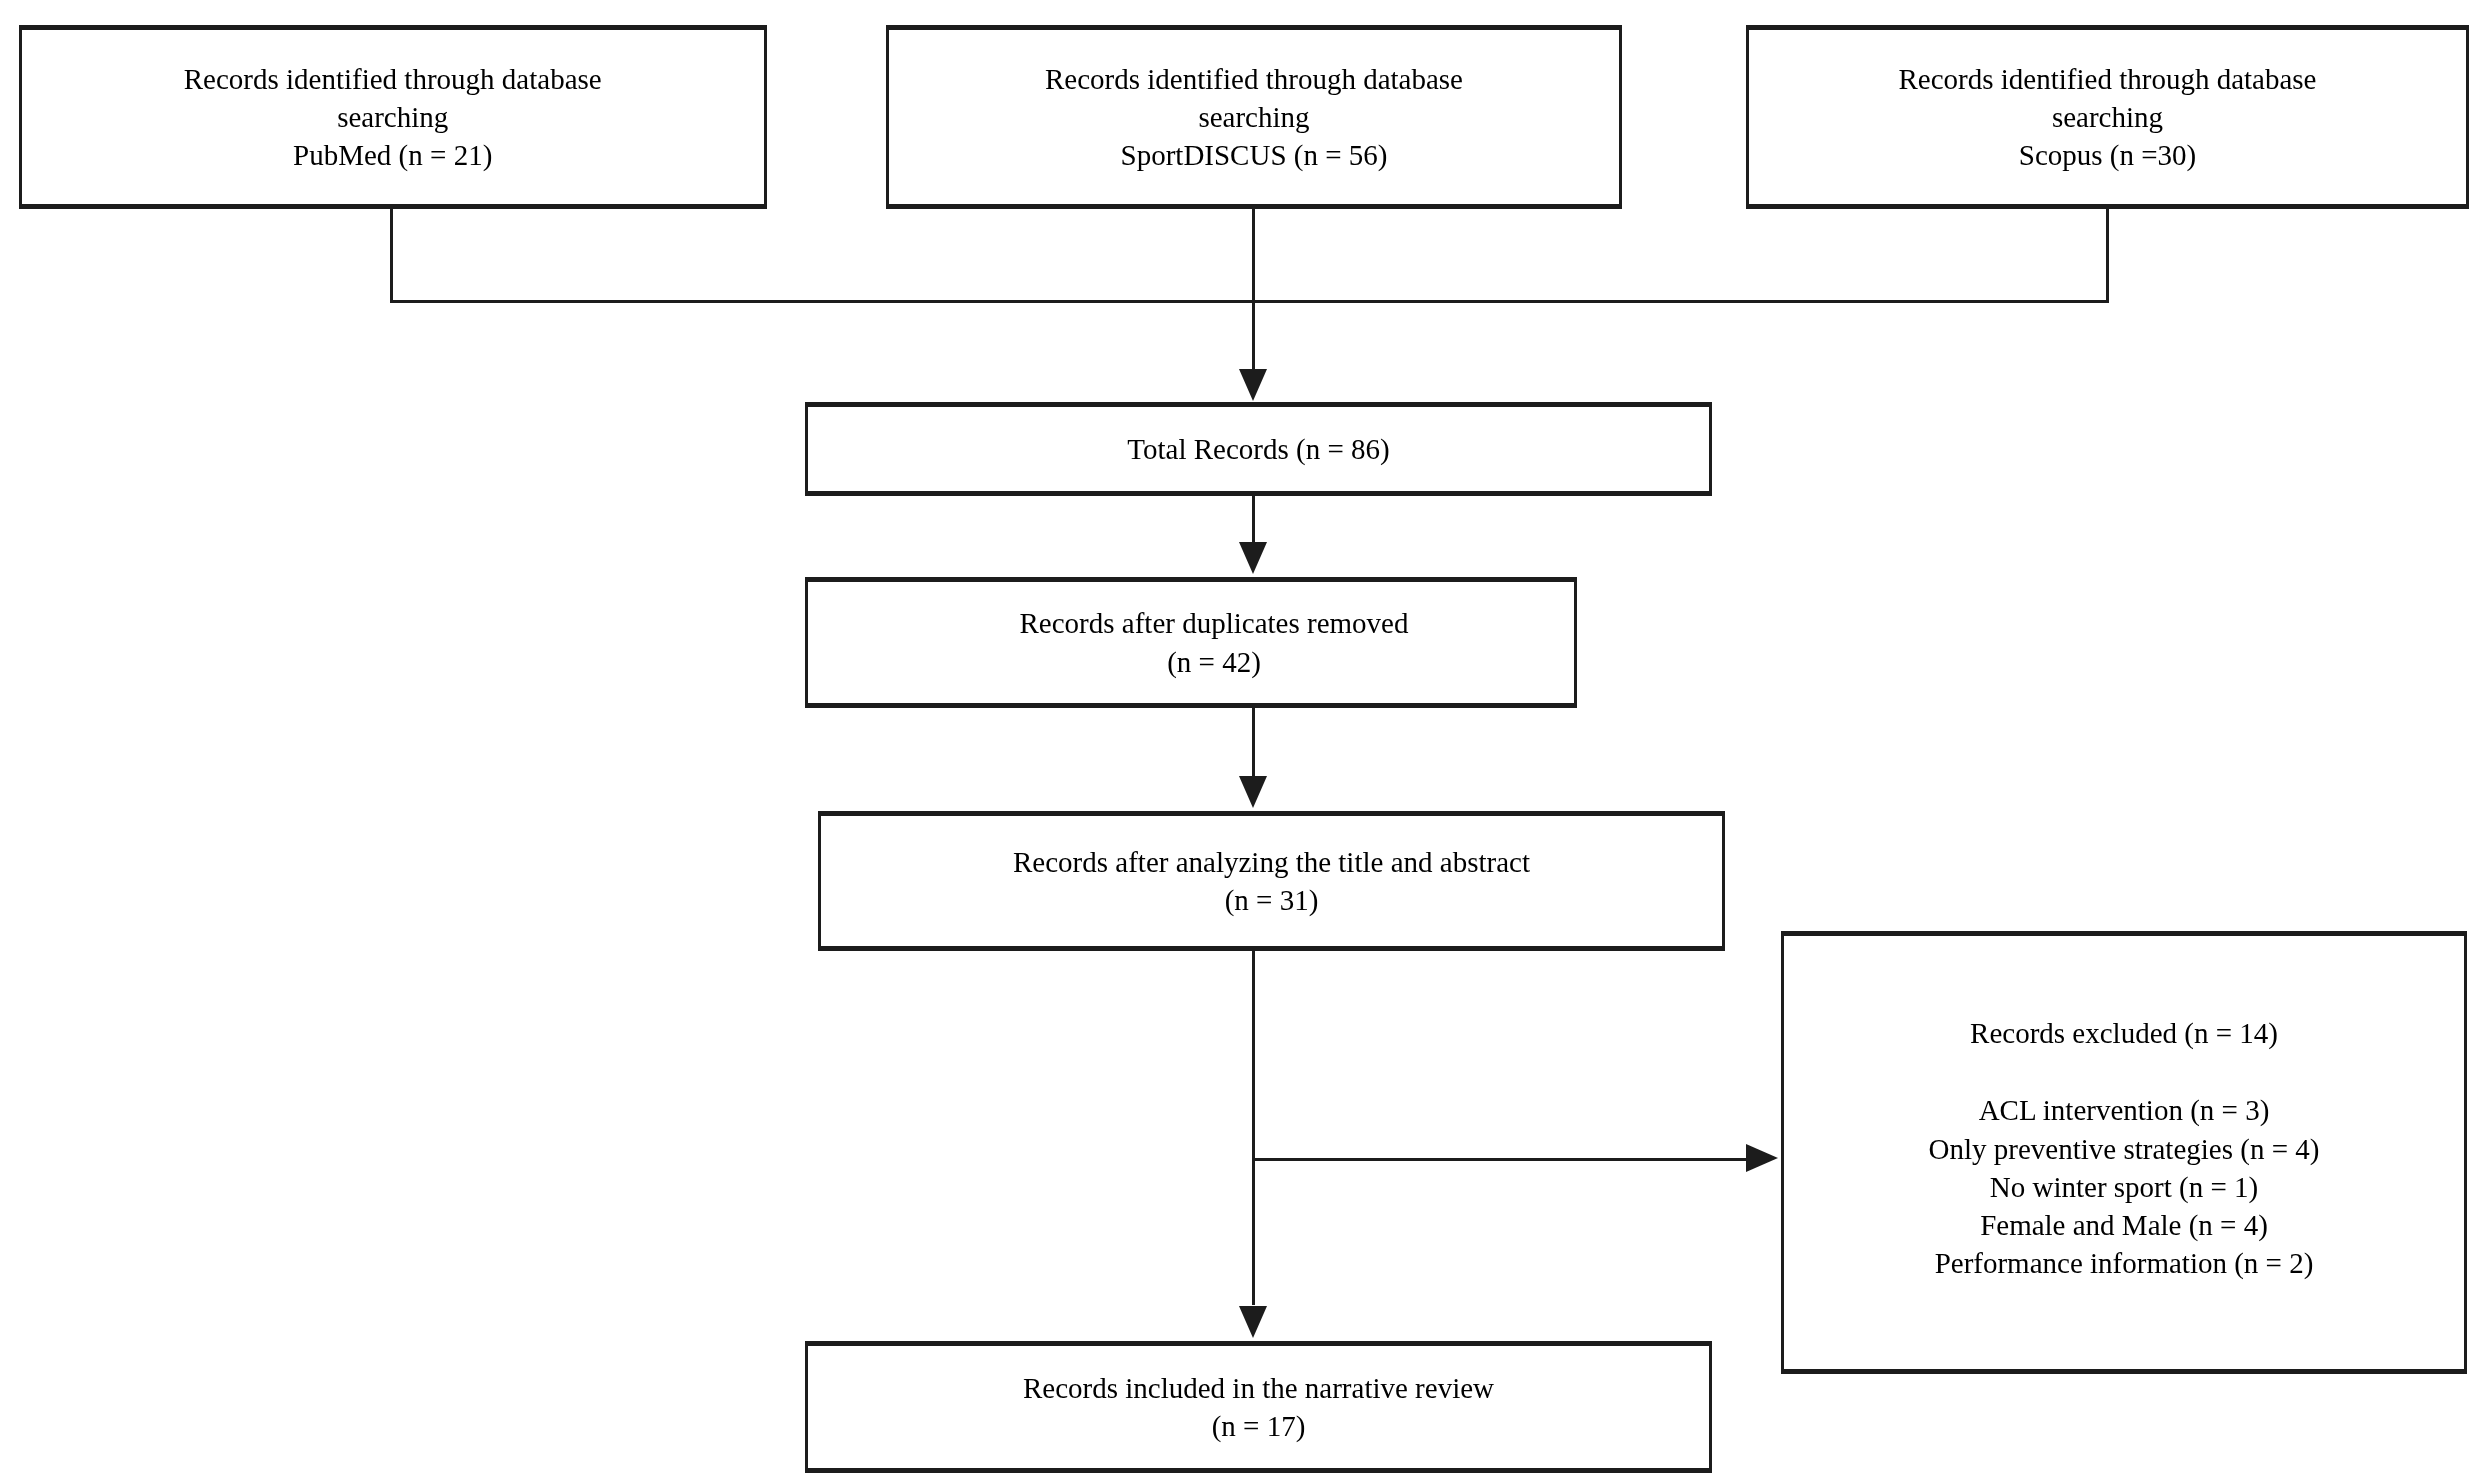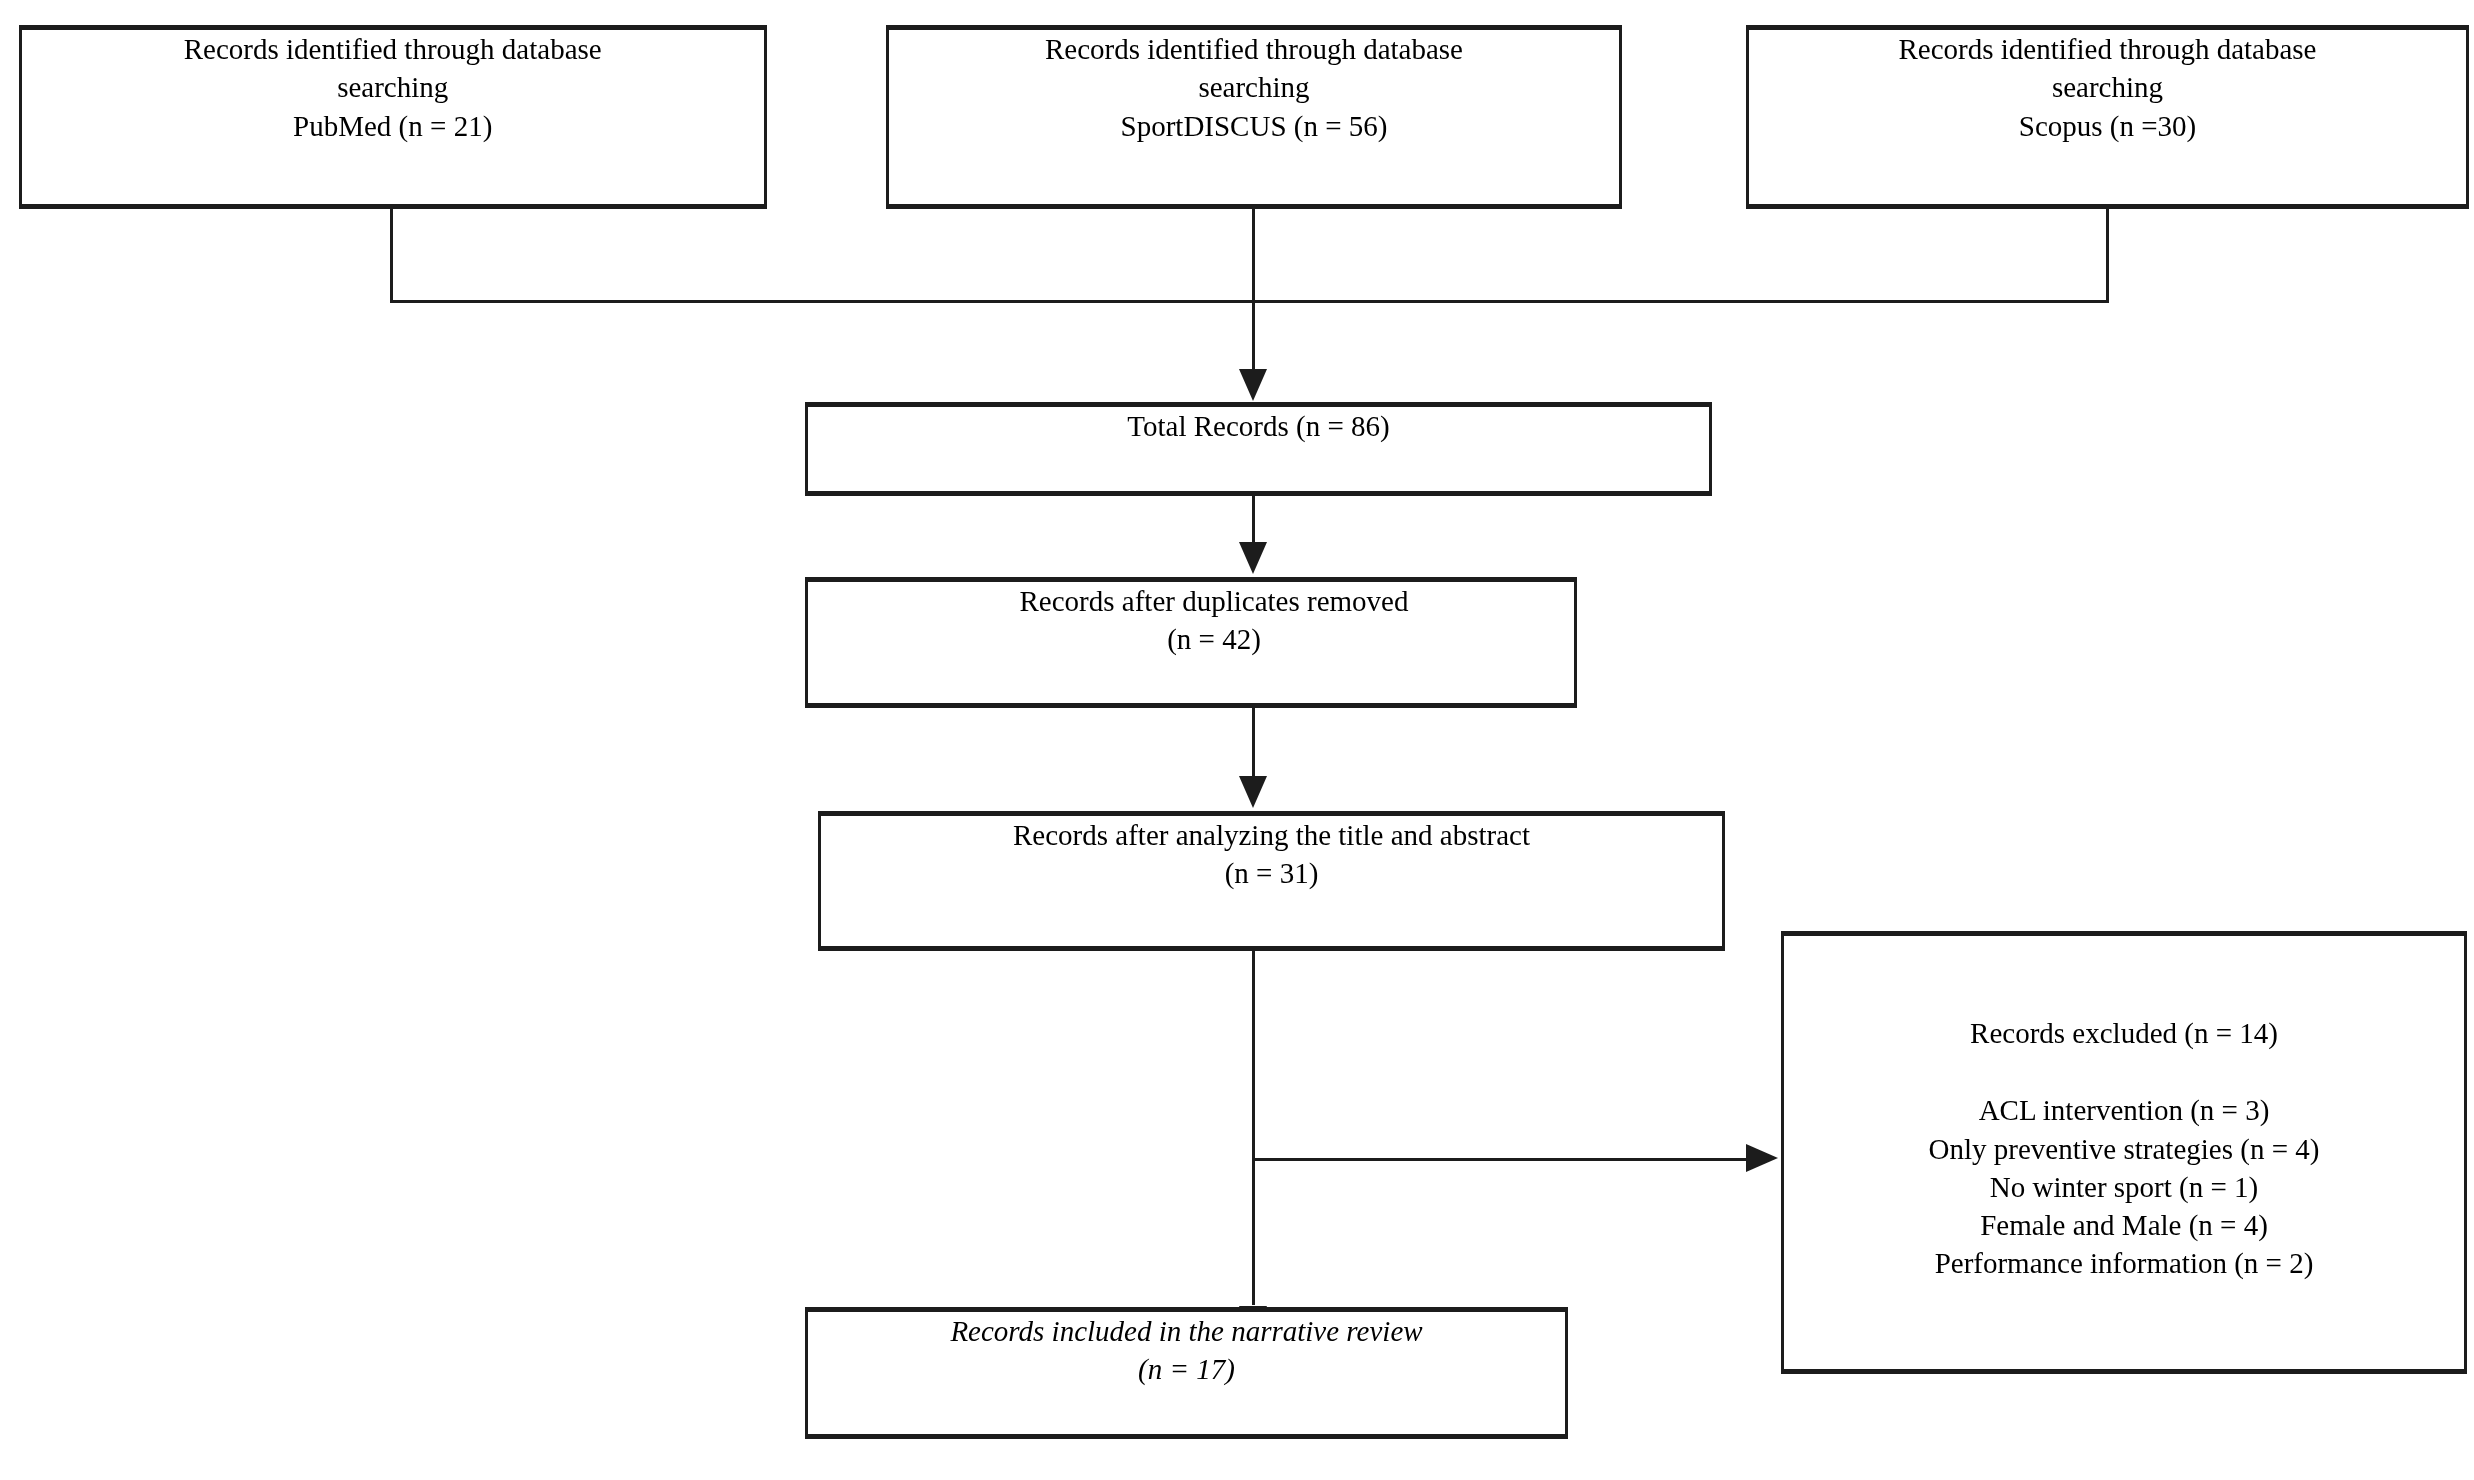--- a/index.html
+++ b/index.html
@@ -19,35 +19,35 @@
   .box {
     position: absolute;
     box-sizing: border-box;
     background: #ffffff;
     border-style: solid;
     border-color: #1c1c1c;
     border-width: 5px 3.1px 5px 3.1px;
     display: flex;
     flex-direction: column;
     align-items: center;
-    justify-content: flex-start;
+    justify-content: center;
     text-align: center;
     font-size: 29px;
     line-height: 1.32;
   }
   .box .line { white-space: nowrap; }
   .box-pubmed      { left: 18.7px;   top: 25px;   width: 748px; height: 184px; }
   .box-sportdiscus { left: 886px; top: 25px;   width: 736px; height: 184px; }
   .box-scopus      { left: 1746px; top: 25px;   width: 723px; height: 184px; }
   .box-total       { left: 805px; top: 402px;  width: 907px; height: 94px; }
   .box-duplicates  { left: 805px; top: 577px;  width: 772px; height: 131px; padding-left: 46px; }
   .box-analyzing   { left: 805px; top: 811px; width: 907px; height: 140px; margin-left: 13px; }
   .box-excluded    { left: 1781px; top: 907px; width: 686px; height: 443px;
                      justify-content: flex-start; padding-top: 78px; margin-top: 24px; }
-  .box-included    { left: 805px; top: 1307px; width: 763px; height: 132px; font-style: italic; }
+  .box-included    { left: 805px; top: 1341px; width: 907px; height: 132px; }
   .spacer-line { height: 39px; }
 
   .vline { position: absolute; width: 2.5px;  background: #1c1c1c; }
   .hline { position: absolute; height: 2.5px; background: #1c1c1c; }
 
   .vline-left    { left: 390px;  top: 209px; height: 94px; }
   .vline-right   { left: 2106px; top: 209px; height: 94px; }
   .hline-rail    { left: 390px;  top: 300px; width: 1718px; }
   .vline-c1      { left: 1252px; top: 209px;  height: 163px; }
   .vline-c2      { left: 1252px; top: 496px;  height: 49px;  }

